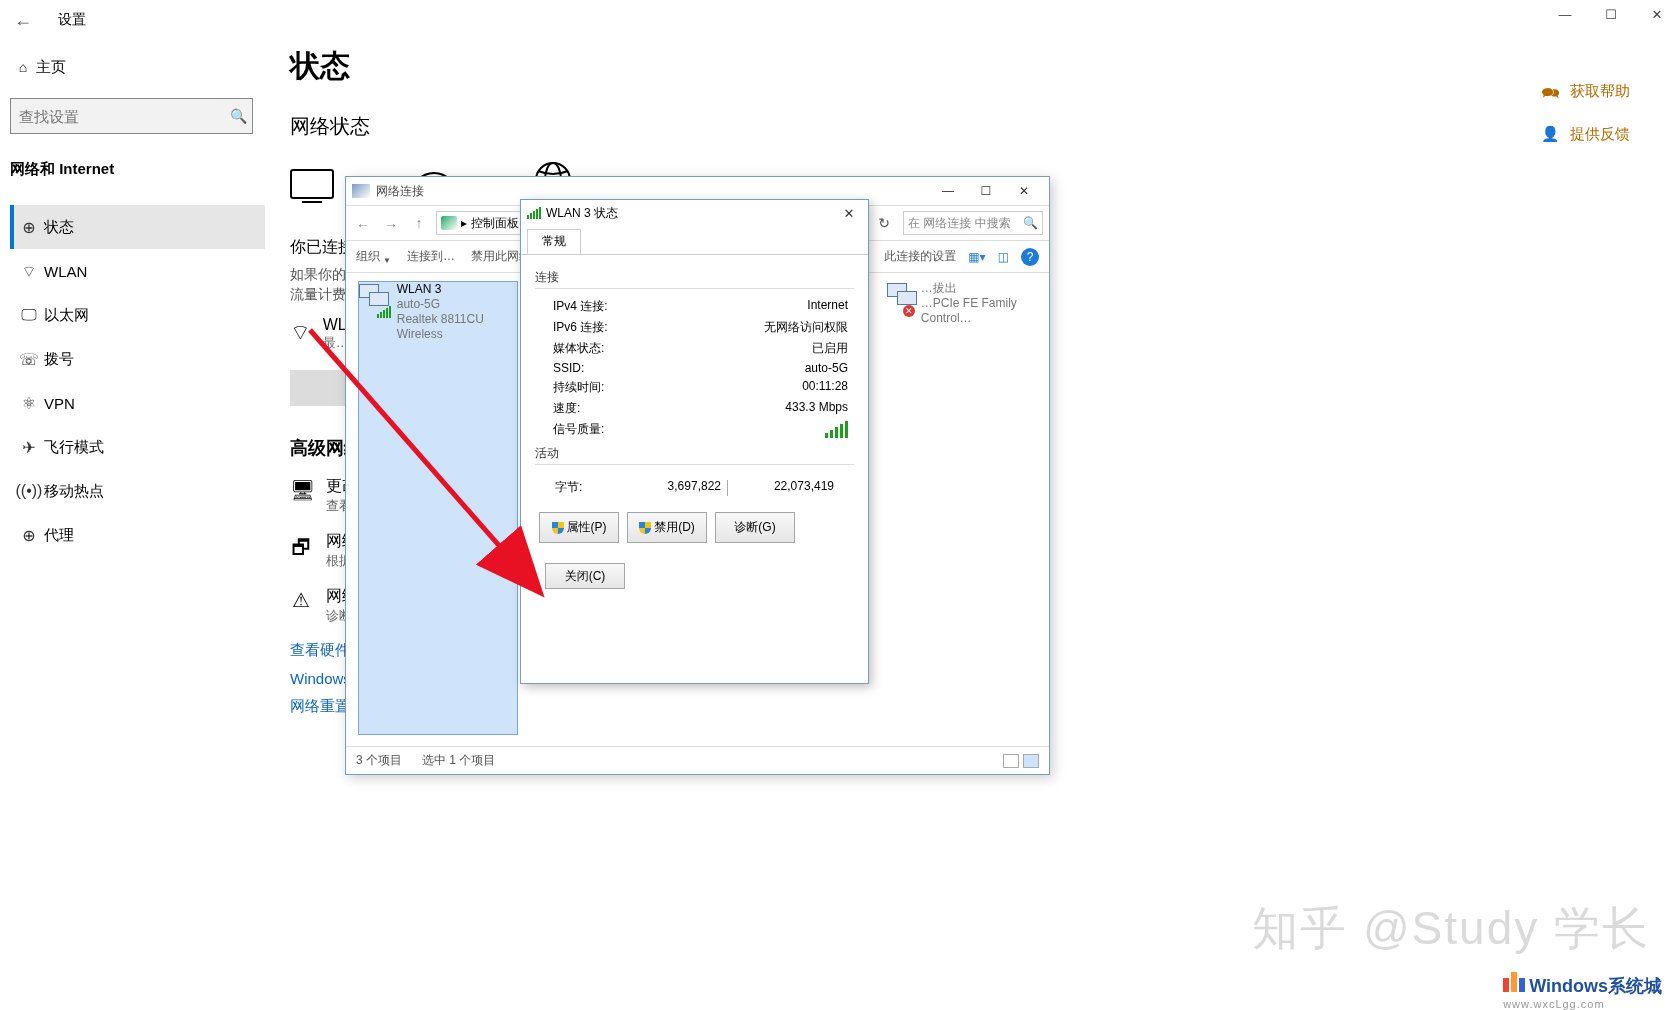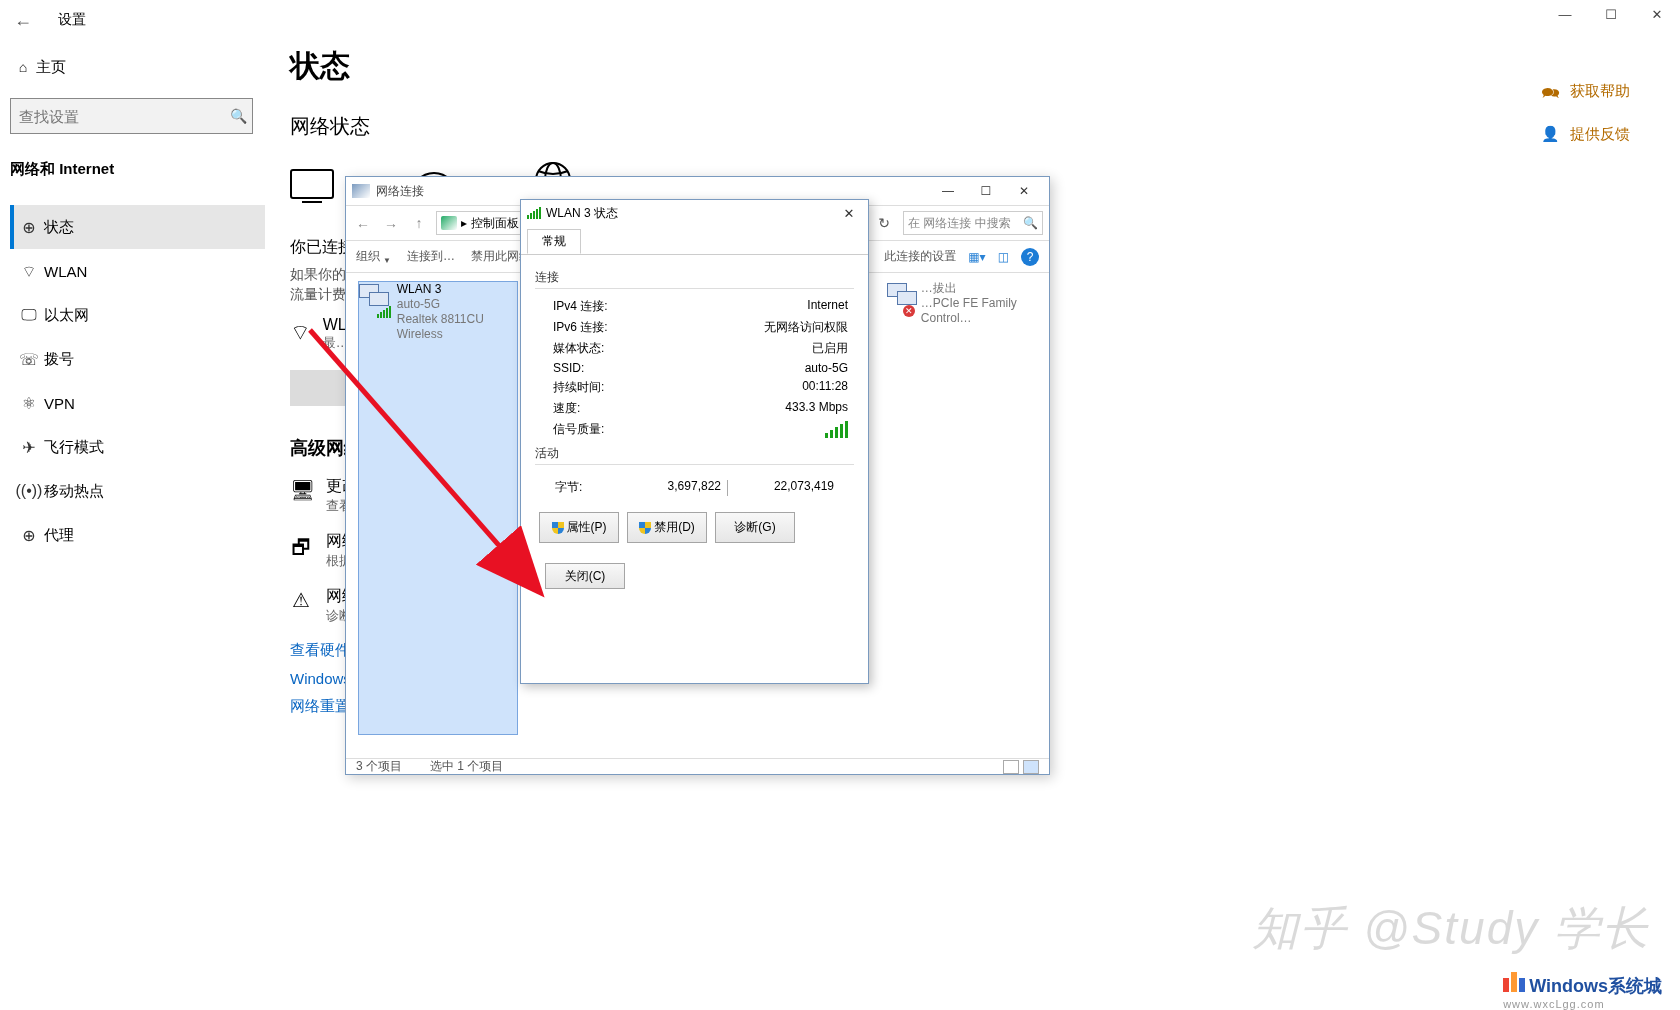--- a/index.html
+++ b/index.html
@@ -72,21 +72,21 @@
 .nc-icn{width:36px;height:36px;position:relative}
 .nc-icn .mon1{width:20px;height:14px;border:1px solid #5577aa;background:#dfe8f6;position:absolute;top:2px;left:0}
 .nc-icn .mon2{width:20px;height:14px;border:1px solid #5577aa;background:#dfe8f6;position:absolute;top:10px;left:10px}
 .nc-icn .bars{position:absolute;bottom:0;right:0;display:flex;align-items:flex-end;gap:1px}
 .nc-icn .bars span{width:2px;background:#1aa01a}
 .nc-icn .bars span:nth-child(1){height:4px}.nc-icn .bars span:nth-child(2){height:6px}.nc-icn .bars span:nth-child(3){height:8px}.nc-icn .bars span:nth-child(4){height:10px}.nc-icn .bars span:nth-child(5){height:12px}
 .nc-icn .redx{position:absolute;bottom:0;right:0;width:12px;height:12px;border-radius:50%;background:#d93a3a;color:#fff;font-size:9px;text-align:center;line-height:12px}
 .nc-txt{font-size:12px;line-height:15px}
 .nc-txt .l1{color:#000}
 .nc-txt .l2,.nc-txt .l3{color:#777}
-.expl-status{position:absolute;bottom:0;left:0;right:0;height:16px;border-top:1px solid #ddd;display:flex;align-items:center;padding:0 10px;font-size:12px;color:#555;gap:28px}
+.expl-status{position:absolute;bottom:0;left:0;right:0;height:28px;border-top:1px solid #ddd;display:flex;align-items:center;padding:0 10px;font-size:12px;color:#555;gap:20px}
 .expl-status .view-icons{margin-left:auto;display:flex;gap:4px}
 .vi{width:16px;height:14px;border:1px solid #aaa}
 
 
 .dlg{position:absolute;left:520px;top:199px;width:349px;height:485px;border:1px solid #7a9abf;background:#fff;box-shadow:3px 3px 10px rgba(0,0,0,.25)}
 .dlg-title{height:26px;display:flex;align-items:center;padding:0 6px;font-size:12px}
 .sig-bars{display:flex;align-items:flex-end;gap:1px;margin-right:5px}
 .sig-bars span{width:2px;background:#1aa01a}
 .sig-bars span:nth-child(1){height:4px}.sig-bars span:nth-child(2){height:6px}.sig-bars span:nth-child(3){height:8px}.sig-bars span:nth-child(4){height:10px}.sig-bars span:nth-child(5){height:12px}
 .dlg-title .close{margin-left:auto;width:26px;text-align:center;font-size:13px;color:#333}
@@ -116,21 +116,21 @@
 .bytes-row .bl{width:60px;text-align:left}
 .bytes-row .bv{width:100px;text-align:right}
 .bytes-sep{width:1px;height:16px;background:#aaa;align-self:center}
 .btm-btns{display:flex;gap:8px;margin:12px 0 0 4px}
 .btm-btn{height:31px;width:80px;font-size:12px;border:1px solid #a5a5a5;background:linear-gradient(#f8f8f8,#e6e6e6);display:flex;align-items:center;justify-content:center;gap:3px}
 .shield{width:12px;height:12px;display:inline-block;background:conic-gradient(#f0c420 0 25%,#2b83d6 25% 50%,#f0c420 50% 75%,#2b83d6 75% 100%);border-radius:0 0 50% 50%}
 .dlg-footer{display:flex;justify-content:flex-start;padding:10px 24px}
 .close-btn{height:26px;width:80px;font-size:12px;border:1px solid #a5a5a5;background:linear-gradient(#f8f8f8,#e6e6e6)}
 
 .arrow-annot{position:absolute;left:300px;top:320px;pointer-events:none}
-.wm-text{position:absolute;right:30px;bottom:50px;font-size:46px;color:rgba(150,150,150,.35);font-style:italic;font-weight:300;letter-spacing:2px}
+.wm-text{position:absolute;right:30px;bottom:50px;font-size:46px;color:rgba(150,150,150,.35);font-weight:300;letter-spacing:2px}
 .wm-brand{position:absolute;right:18px;bottom:0;font-size:18px;font-weight:700;color:#2050a0}
 .wm-brand .bars{display:inline-flex;align-items:flex-end;gap:2px;margin-right:4px}
 .wm-brand .bars span{width:6px}
 .wm-brand .bars span:nth-child(1){height:14px;background:#e43}
 .wm-brand .bars span:nth-child(2){height:20px;background:#f93}
 .wm-brand .bars span:nth-child(3){height:14px;background:#36c}
 .wm-brand .sub{display:block;font-size:11px;color:#999;font-weight:400;letter-spacing:1px}
 </style>
 </head>
 <body>

